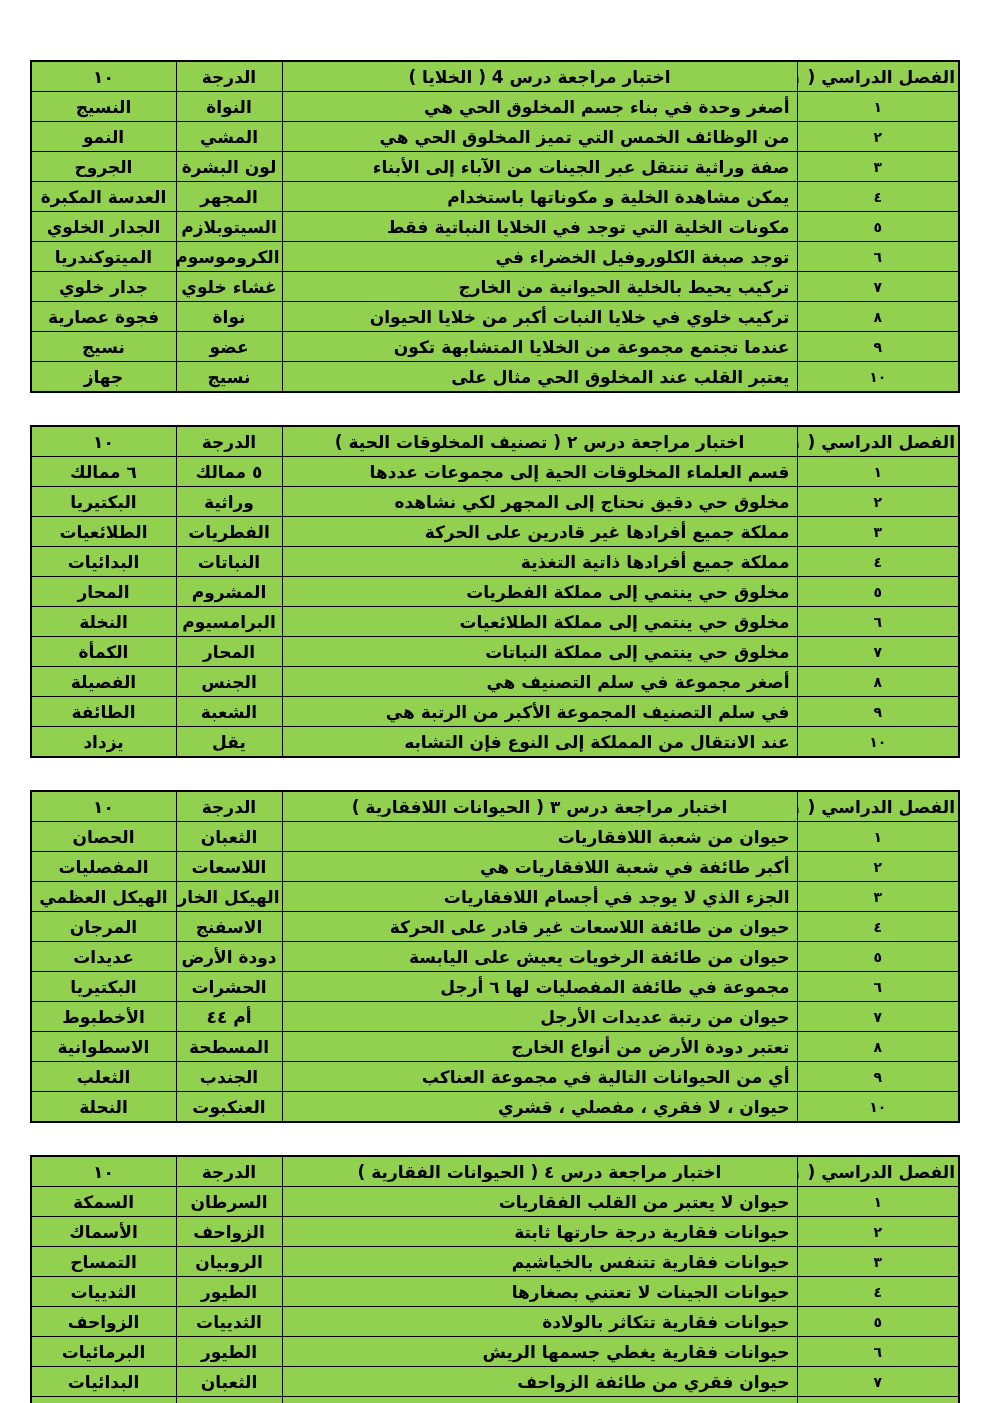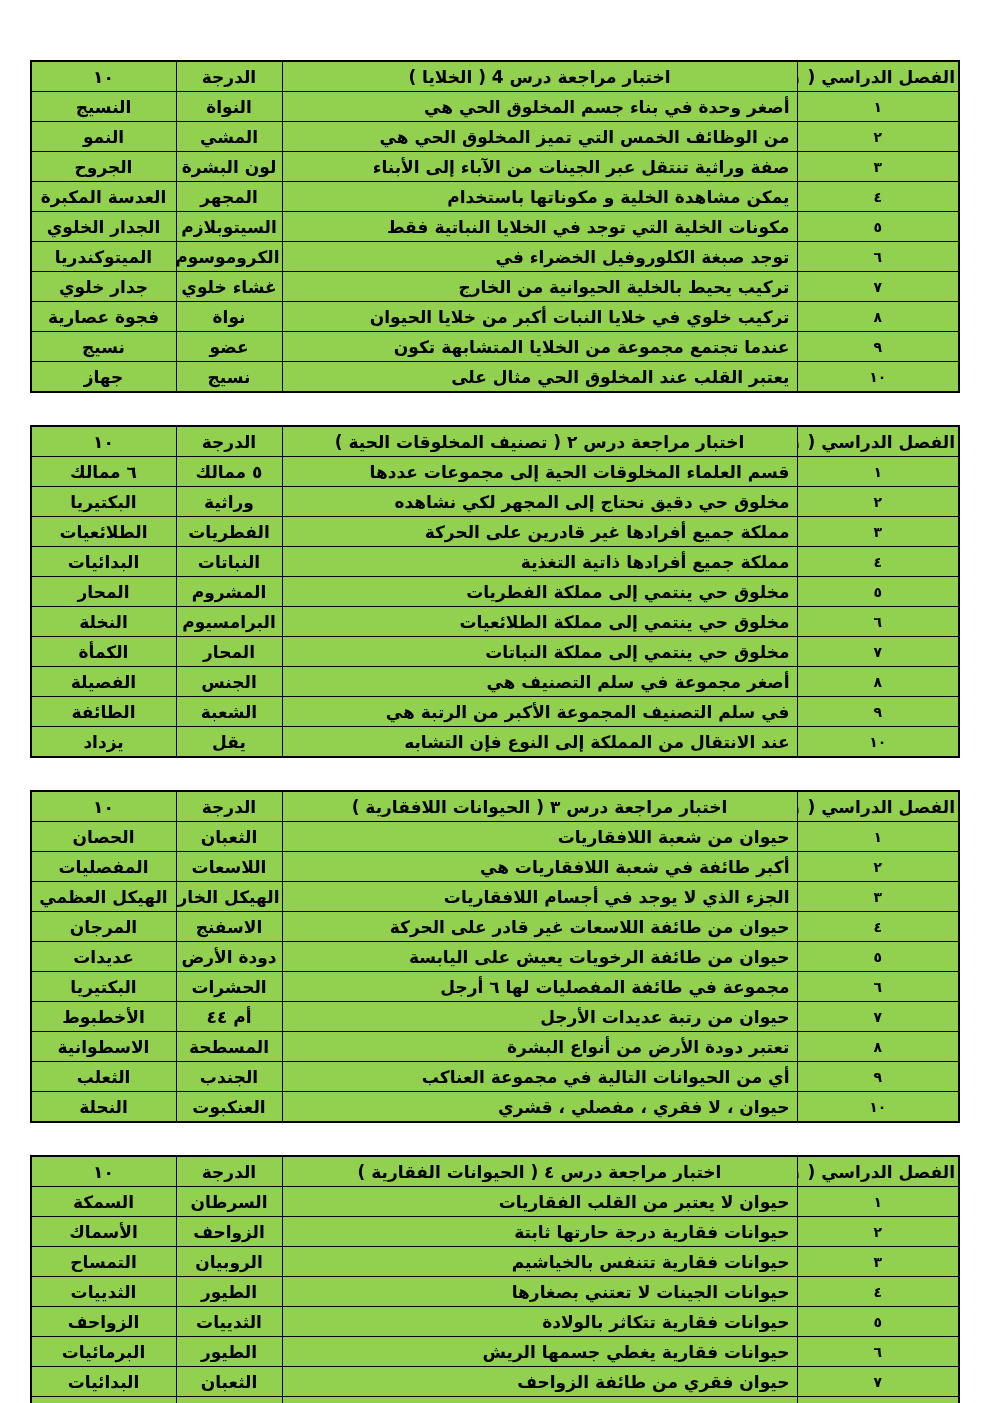--- a/index.html
+++ b/index.html
@@ -313,21 +313,21 @@
   <tr>
     <td class="num">٧</td>
     <td class="q">حيوان من رتبة عديدات الأرجل</td>
     <td class="choice">أم ٤٤</td>
     <td class="choice">الأخطبوط</td>
     <td class="choice">قنديل البحر</td>
   </tr>
 
   <tr>
     <td class="num">٨</td>
-    <td class="q">تعتبر دودة الأرض من أنواع البشرة</td>
+    <td class="q">تعتبر دودة الأرض من أنواع الخارج</td>
     <td class="choice">المسطحة</td>
     <td class="choice">الاسطوانية</td>
     <td class="choice">الحلقية</td>
   </tr>
 
   <tr>
     <td class="num">٩</td>
     <td class="q">أي من الحيوانات التالية في مجموعة العناكب</td>
     <td class="choice">الجندب</td>
     <td class="choice">الثعلب</td>

